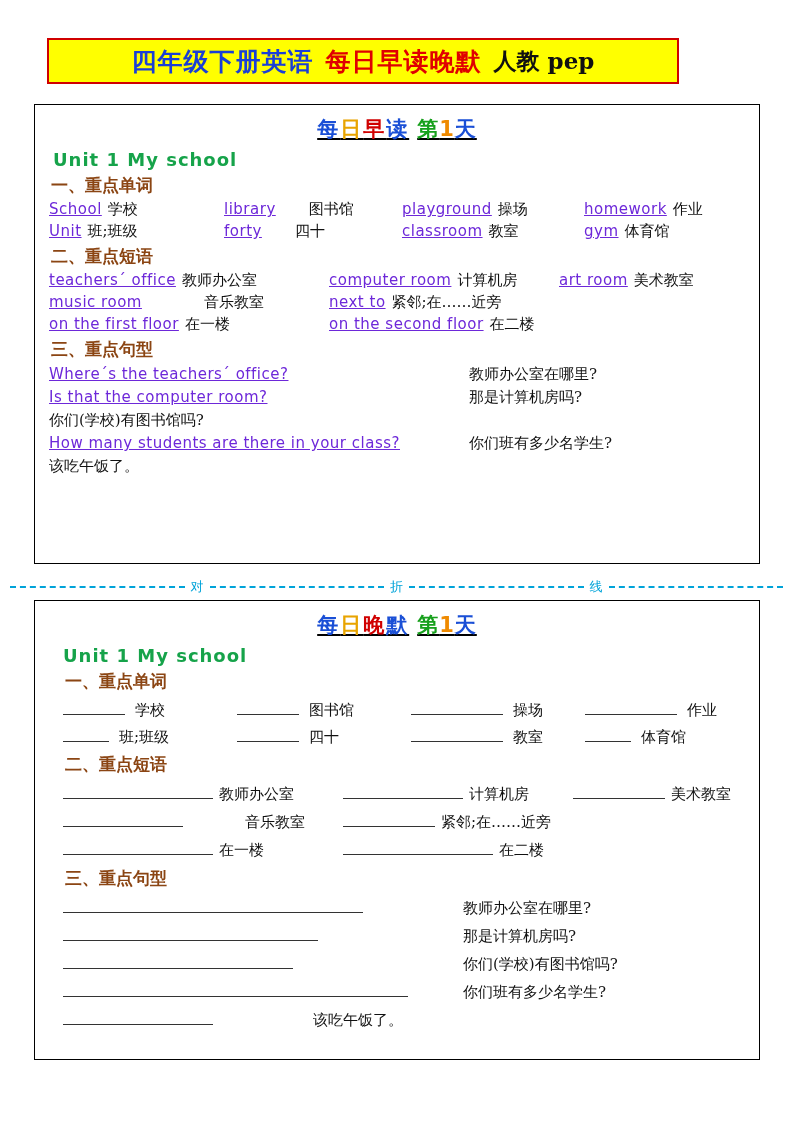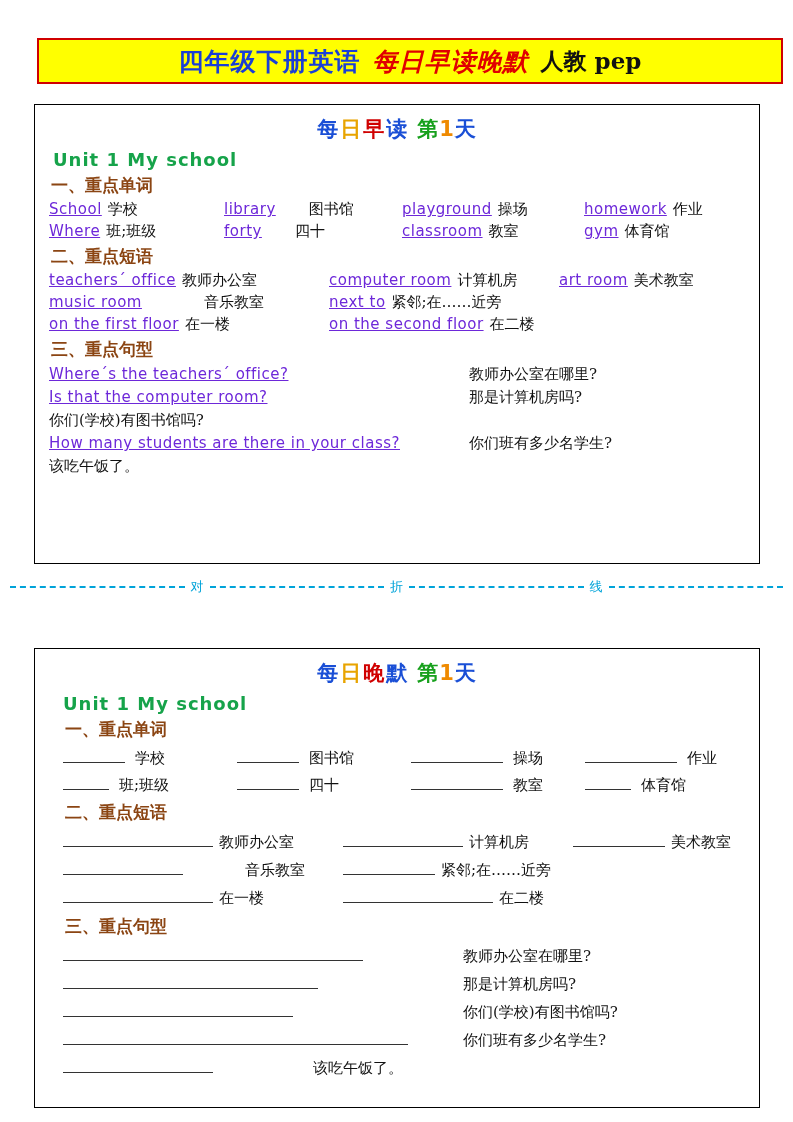--- a/index.html
+++ b/index.html
@@ -11,23 +11,23 @@
     height: 1122px;
     background: #ffffff;
     font-family: "Liberation Sans", sans-serif;
     position: relative;
     overflow: hidden;
   }
 
   
   .title-banner {
     position: absolute;
-    left: 37px;
+    left: 47px;
     top: 38px;
-    width: 746px;
+    width: 632px;
     height: 46px;
     background: #ffff00;
     border: 2px solid #d00000;
     box-sizing: border-box;
     display: flex;
     align-items: center;
     justify-content: center;
     gap: 12px;
   }
   .title-cn {
@@ -36,21 +36,20 @@
     font-size: 25px;
     color: #1a3fd6;
     letter-spacing: 1px;
   }
   .title-red {
     font-family: "DejaVu Serif", serif;
     font-weight: bold;
     font-size: 25px;
     color: #e00000;
     letter-spacing: 1px;
-    font-style: italic;
   }
   .title-tail {
     font-family: "DejaVu Serif", serif;
     font-weight: bold;
     font-size: 23px;
     color: #111111;
     text-align: center;
   }
 
   
@@ -64,30 +63,30 @@
     left: 34px;
     top: 104px;
     width: 726px;
     height: 460px;
   }
   #card-bottom {
     left: 34px;
     top: 600px;
     width: 726px;
     height: 460px;
-    margin-top: 48px;
   }
 
   
   .sec-head {
     display: flex;
     justify-content: center;
     align-items: flex-end;
     gap: 8px;
     padding-top: 10px;
+    text-decoration: underline;
   }
   .bubble {
     font-family: "DejaVu Sans", sans-serif;
     font-weight: bold;
     font-size: 21px;
     letter-spacing: 2px;
   }
   .bubble .c1 { color: #1a4fd6; }
   .bubble .c2 { color: #e8a400; }
   .bubble .c3 { color: #d00000; }
@@ -233,21 +232,21 @@
         <span class="cn">操场</span>
       </span>
     <span class="cell">
         <span class="en">homework</span>
         <span class="cn">作业</span>
       </span>
   </div>
 
   <div class="word-row">
     <span class="cell">
-        <span class="en">Where</span>
+        <span class="en">Unit</span>
         <span class="cn">班;班级</span>
       </span>
     <span class="cell w2">
         <span class="en">forty</span>
         <span class="cn">四十</span>
       </span>
     <span class="cell w3">
         <span class="en">classroom</span>
         <span class="cn">教室</span>
       </span>

